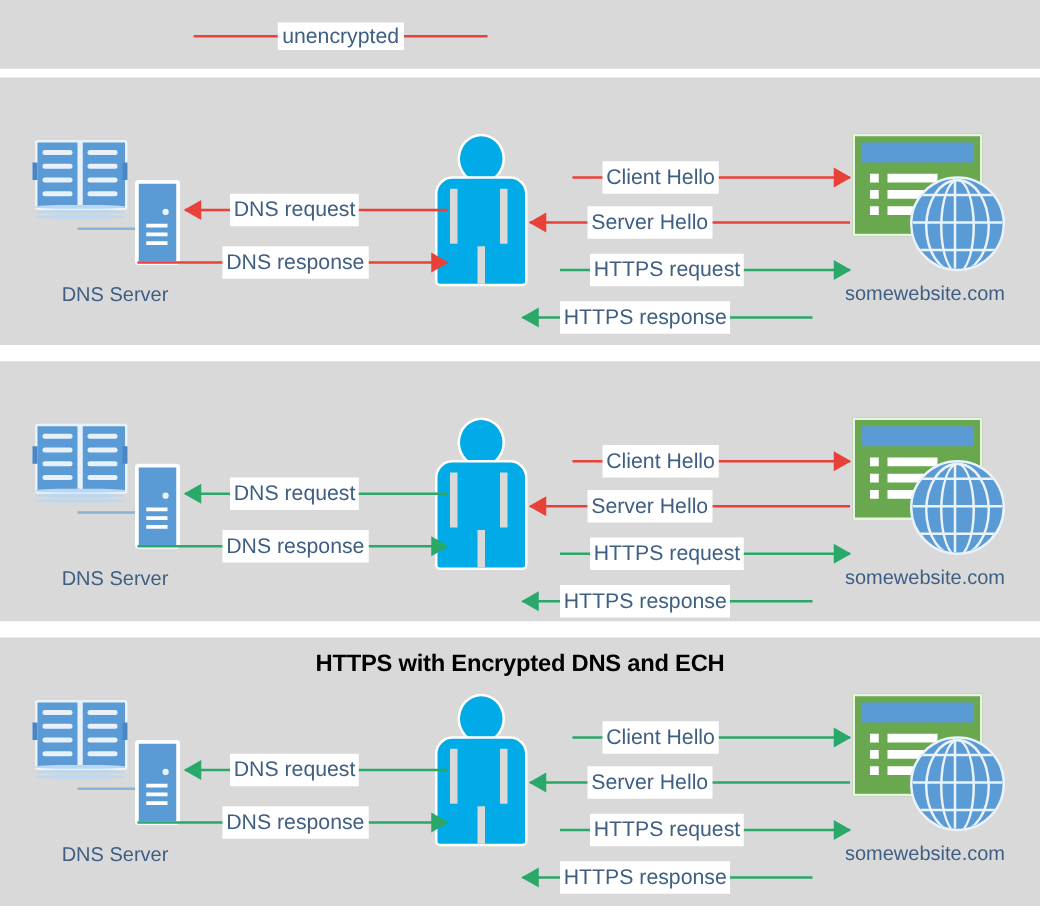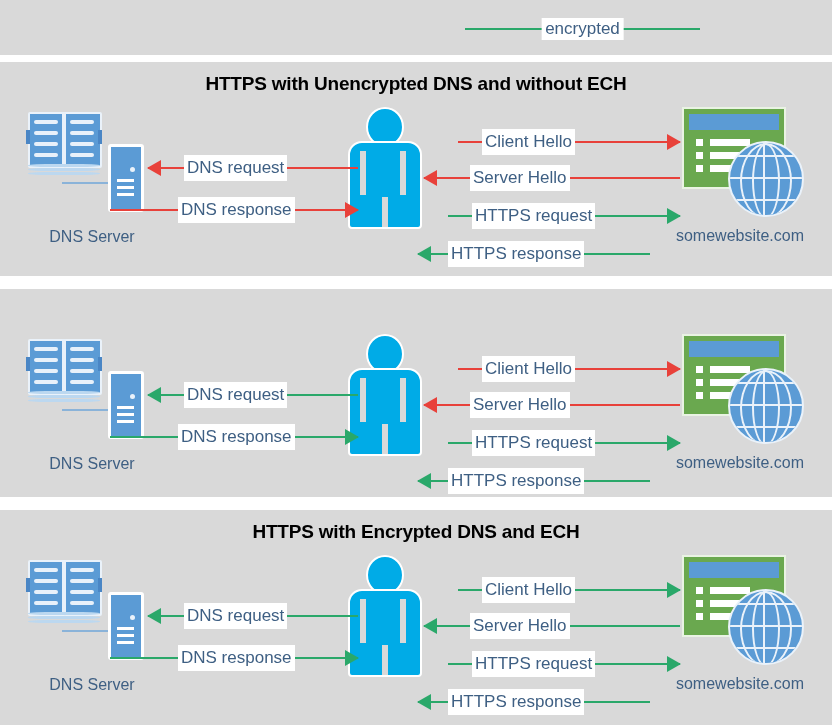--- a/index.html
+++ b/index.html
@@ -150,28 +150,27 @@
     position:absolute;top:0;height:100%;border-left:2px solid #eaf2fa;
   }
   .globe-ell{
     position:absolute;top:0;height:100%;border:2px solid #eaf2fa;border-radius:50%;
   }
 </style>
 </head>
 <body>
 
 <div class="panel" id="legend-panel">
-  <div class="legend-item" id="legend-encrypted">
-    <div class="legend-rule" style="background: rgb(42, 168, 106);"></div>
-    <span class="legend-label">encrypted</span>
+  <div class="legend-item" id="legend-unencrypted">
+    <div class="legend-rule" style="background: rgb(232, 65, 58);"></div>
+    <span class="legend-label">unencrypted</span>
   </div>
 </div>
 
 <div class="panel" id="panel-1">
-    <div class="panel-title" style="top: 11px;">HTTPS with Unencrypted DNS and without ECH</div>
     <div class="dns-icon" style="left: 22px; top: 48px;">
       <div class="book">
         <div class="book-page left">
           <div class="book-line" style="top: 6px;"></div>
           <div class="book-line" style="top: 17px;"></div>
           <div class="book-line" style="top: 28px;"></div>
           <div class="book-line" style="top: 39px;"></div>
         </div>
         <div class="book-clasp" style="left: 0px;"></div>
         <div class="book-page right">

